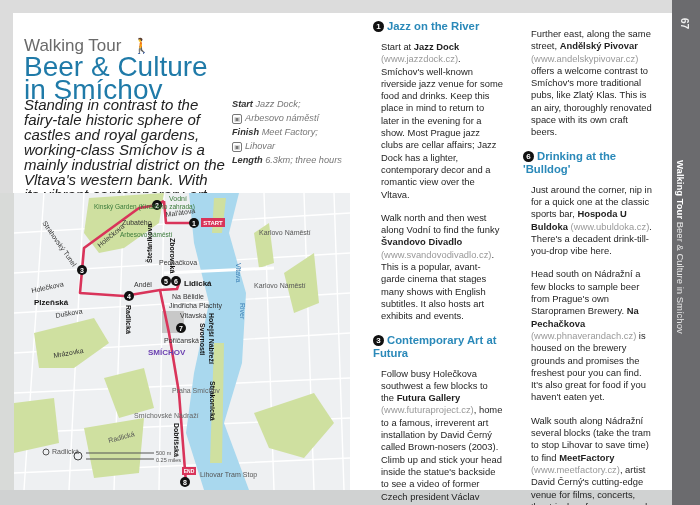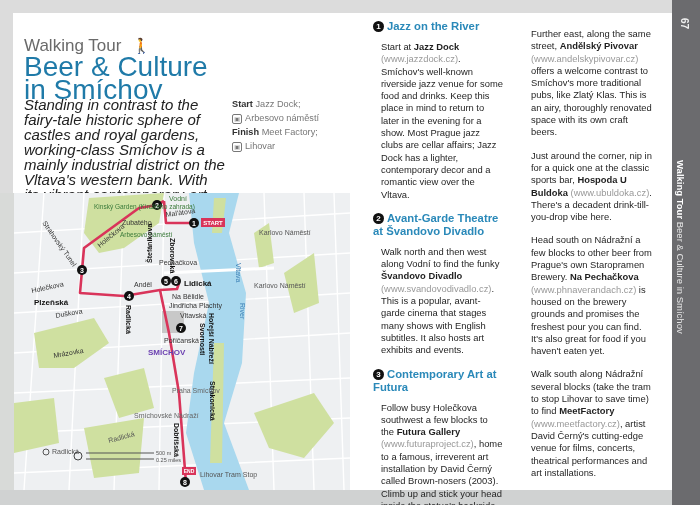--- a/index.html
+++ b/index.html
@@ -9,21 +9,21 @@
   .sidebar-strip { position:absolute; left:672px; top:0; width:28px; height:505px; background:#6b6b6e; }
   .page-num { position:absolute; left:679px; top:18px; color:#f0f0f0; font-size:10px; font-weight:bold;
               transform:rotate(90deg); transform-origin:center; }
   .running-head { position:absolute; left:686px; top:160px; width:200px; color:#e6e6e6; font-size:9.5px;
                   transform:rotate(90deg); transform-origin:0 0; white-space:nowrap; }
   .running-head b { color:#fff; }
   .walking-label { position:absolute; left:24px; top:36px; font-size:17px; color:#6a6a6a; }
   .walker-icon { display:inline-block; margin-left:6px; font-size:15px; color:#777; }
   .main-title { position:absolute; left:24px; top:55px; font-size:28px; line-height:23px; font-weight:normal; color:#1f7aa8; margin:0; }
   .intro { position:absolute; left:24px; top:97px; width:202px; font-size:15px; line-height:15px; font-style:italic; color:#222; }
-  .facts { position:absolute; left:232px; top:97px; width:125px; font-size:9.2px; line-height:14px; color:#777; }
+  .facts { position:absolute; left:232px; top:97px; width:125px; font-size:9.2px; line-height:14px; color:#777;font-style:italic; }
   .facts b { color:#333; }
   .tram-icon { display:inline-block; width:8px; height:8px; border:1px solid #777; border-radius:2px; font-size:6px; line-height:8px; text-align:center; vertical-align:middle; margin-right:3px; color:#777; }
   .map { position:absolute; left:14px; top:193px; width:336px; height:297px; overflow:hidden; }
   .map-fade-left { position:absolute; left:0; top:193px; width:14px; height:312px; background:#d8dad8; }
   .map-fade-bottom { position:absolute; left:0; top:490px; width:672px; height:15px; background:#d0d2d2; }
   .col { position:absolute; top:20px; font-size:9.4px; line-height:12.3px; color:#1f1f1f; }
   .col1 { left:373px; width:138px; }
   .col2 { left:523px; width:140px; }
   .stop { margin-bottom:11px; }
   .stop-head { color:#2a89b9; font-weight:bold; font-size:11.3px; line-height:13px; margin-bottom:4px; }
@@ -53,20 +53,21 @@
   <span>in Smíchov</span>
 </h1>
 
 <div class="intro">Standing in contrast to the fairy-tale historic sphere of castles and royal gardens, working-class Smíchov is a mainly industrial district on the Vltava's western bank. With its vibrant contemporary-art scene and unpretentious bars, the slightly gritty neighbourhood offers an authentic taste of Czech life, though its character is slowly changing.</div>
 
 <div class="facts">
   <div><b>Start</b> <span>Jazz Dock;</span></div>
   <div><span class="tram-icon">▣</span><span>Arbesovo náměstí</span></div>
   <div><b>Finish</b> <span>Meet Factory;</span></div>
   <div><span class="tram-icon">▣</span><span>Lihovar</span></div>
+  <div><b>Length</b> <span>6.3km; three hours</span></div>
 </div>
 
 <div class="map-fade-left"></div>
 
 <div class="map">
   <svg width="336" height="297" viewBox="0 0 336 297" xmlns="http://www.w3.org/2000/svg">
     <rect x="0" y="0" width="336" height="297" fill="#eef0f2"></rect>
 
     <g stroke="#ffffff" stroke-width="1.4" fill="none">
       <path d="M0 40 L336 20 M0 80 L336 60 M0 120 L336 100 M0 160 L336 140 M0 200 L336 185 M0 240 L336 225 M0 280 L336 265"></path>
@@ -171,37 +172,37 @@
   </svg>
 </div>
 <div class="map-fade-bottom"></div>
 
 <div class="col col1">
   <div class="stop">
     <div class="stop-head"><span class="num-badge">1</span><span>Jazz on the River</span></div>
     <p><span>Start at </span><b>Jazz Dock</b><span class="url"> (www.jazzdock.cz)</span><span>. Smíchov's well-known riverside jazz venue for some food and drinks. Keep this place in mind to return to later in the evening for a show. Most Prague jazz clubs are cellar affairs; Jazz Dock has a lighter, contemporary decor and a romantic view over the Vltava.</span></p>
   </div>
   <div class="stop">
-    <div class="stop-head"><span class="num-badge">2</span><span>Avant-Garde Theatre at Švandovo Divadlo</span></div>
     <p><span>Walk north and then west along Vodní to find the funky </span><b>Švandovo Divadlo</b><span class="url"> (www.svandovodivadlo.cz)</span><span>. This is a popular, avant-garde cinema that stages many shows with English subtitles. It also hosts art exhibits and events.</span></p>
   </div>
   <div class="stop">
     <div class="stop-head"><span class="num-badge">3</span><span>Contemporary Art at Futura</span></div>
     <p><span>Follow busy Holečkova southwest a few blocks to the </span><b>Futura Gallery</b><span class="url"> (www.futuraproject.cz)</span><span>, home to a famous, irreverent art installation by David Černý called Brown-nosers (2003). Climb up and stick your head inside the statue's backside to see a video of former Czech president Václav Klaus and the National Gallery's director feeding each other baby food.</span></p>
   </div>
 
 </div>
 
 <div class="col col2" style="top:-81px;">
   <div style="height:101px;overflow:hidden;"></div>
   <div class="stop">
     <p><span>Further east, along the same street, </span><b>Andělský Pivovar</b><span class="url"> (www.andelskypivovar.cz)</span><span> offers a welcome contrast to Smíchov's more traditional pubs, like Zlatý Klas. This is an airy, thoroughly renovated space with its own craft beers.</span></p>
   </div>
   <div class="stop">
+    <div class="stop-head"><span class="num-badge">6</span><span>Drinking at the 'Bulldog'</span></div>
     <p><span>Just around the corner, nip in for a quick one at the classic sports bar, </span><b>Hospoda U Buldoka</b><span class="url"> (www.ubuldoka.cz)</span><span>. There's a decadent drink-till-you-drop vibe here.</span></p>
   </div>
   <div class="stop">
-    <p><span>Head south on Nádražní a few blocks to other beer from Prague's own Staropramen Brewery. </span><b>Na Pechačkova</b><span class="url"> (www.phnaverandach.cz)</span><span> is housed on the brewery grounds and promises the freshest pour you can find. It's also great for food if you haven't eaten yet.</span></p>
+    <p><span>Head south on Nádražní a few blocks to sample beer from Prague's own Staropramen Brewery. </span><b>Na Pechačkova</b><span class="url"> (www.phnaverandach.cz)</span><span> is housed on the brewery grounds and promises the freshest pour you can find. It's also great for food if you haven't eaten yet.</span></p>
   </div>
   <div class="stop">
     <p><span>Walk south along Nádražní several blocks (take the tram to stop Lihovar to save time) to find </span><b>MeetFactory</b><span class="url"> (www.meetfactory.cz)</span><span>, artist David Černý's cutting-edge venue for films, concerts, theatrical performances and art installations.</span></p>
   </div>
 </div>
 
 </body></html>

